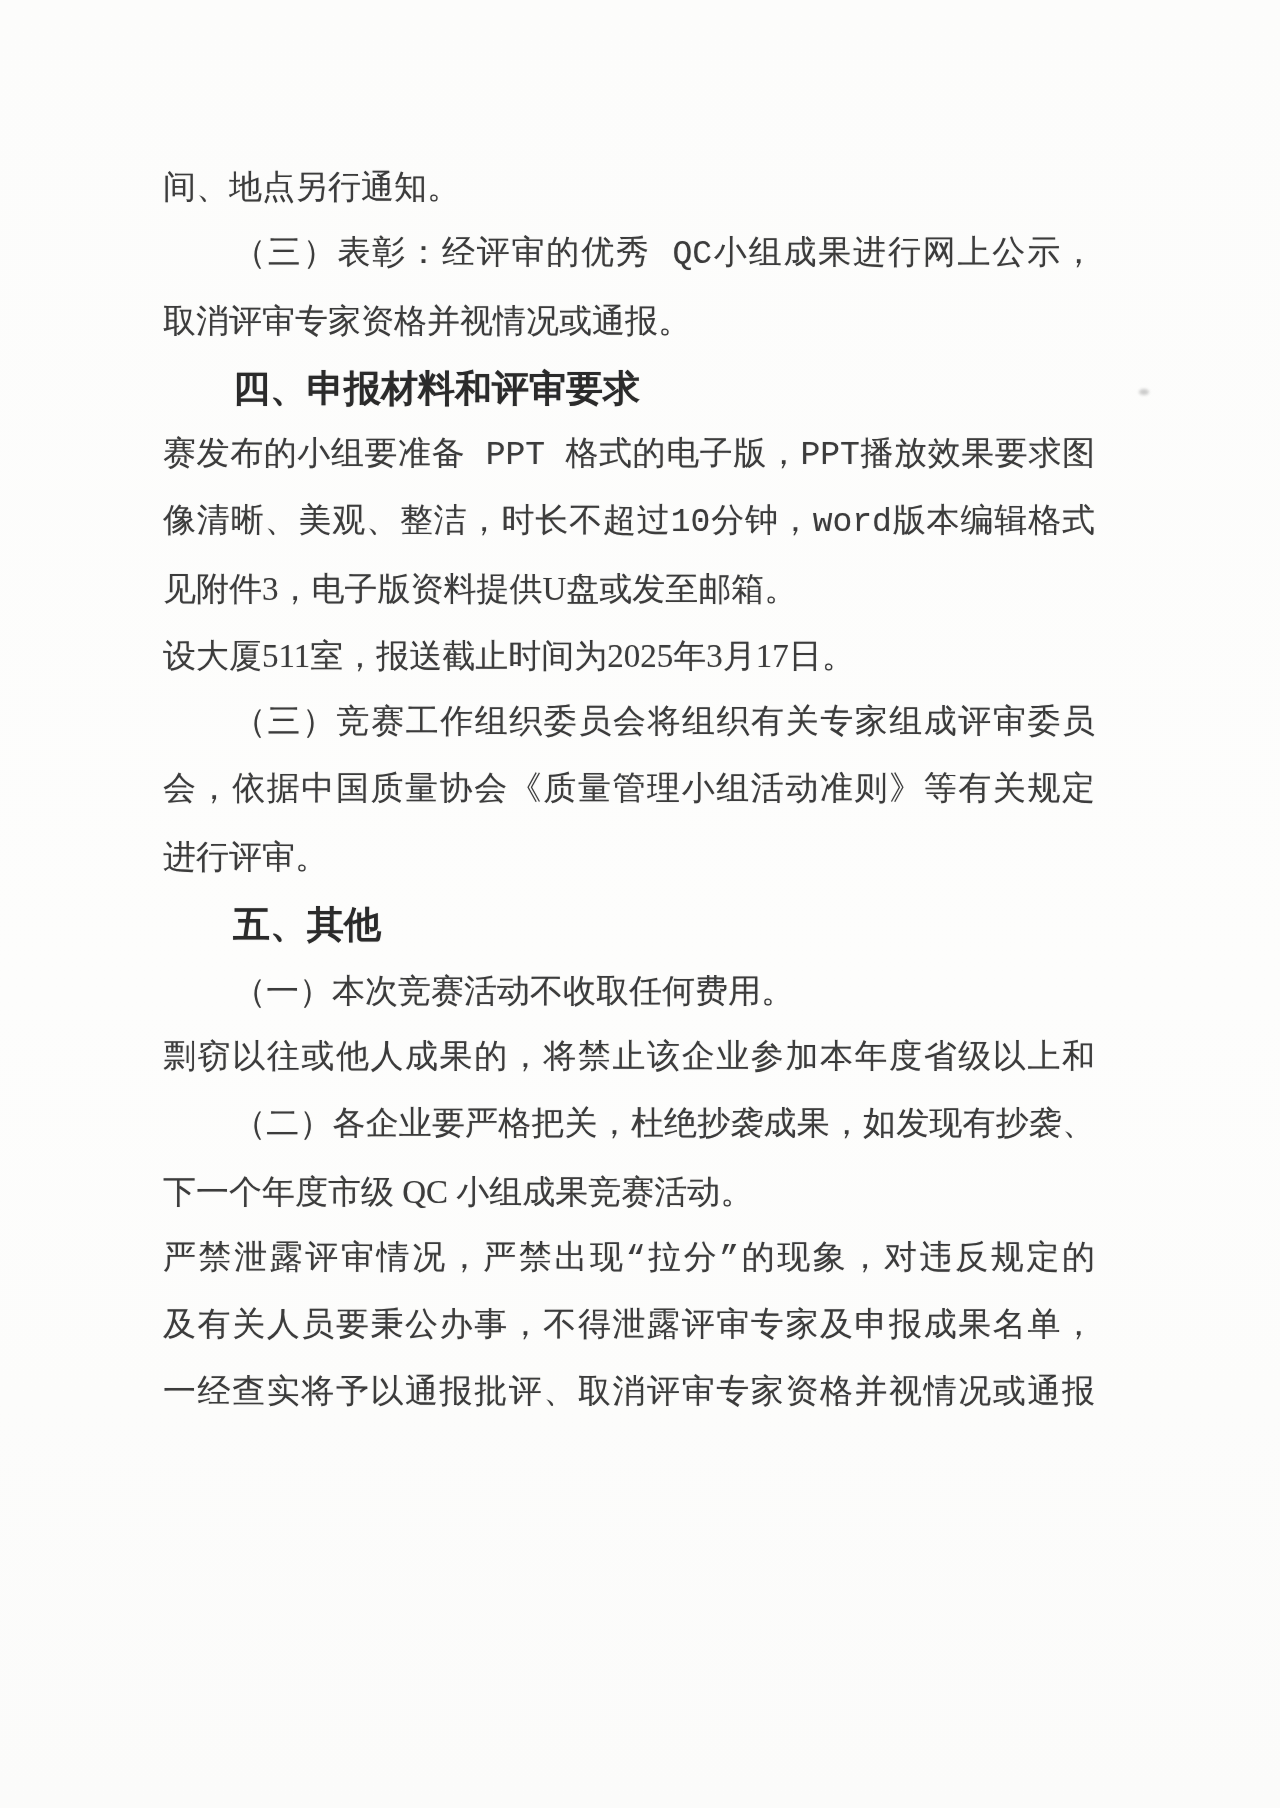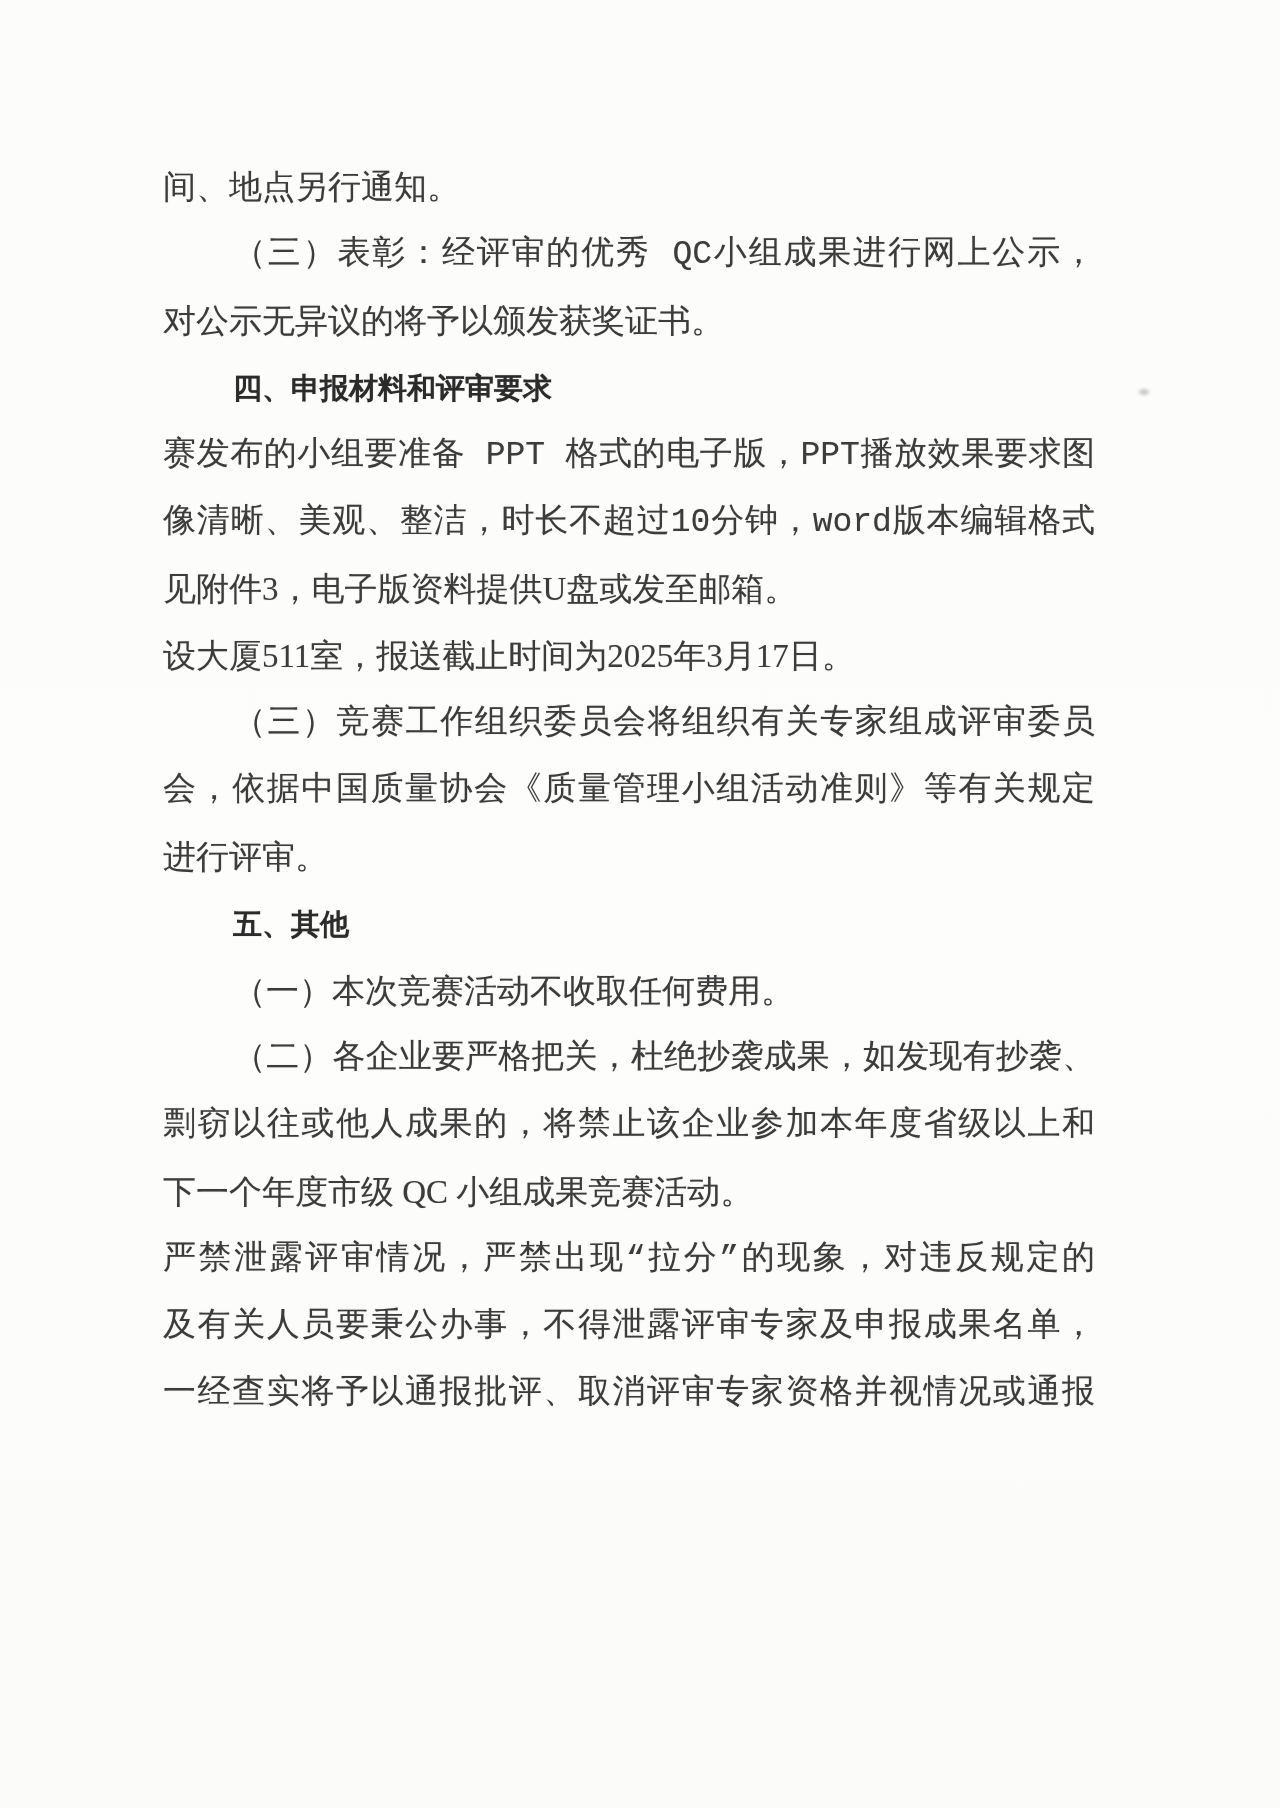--- a/index.html
+++ b/index.html
@@ -27,52 +27,52 @@
     line-height: 67px;
     text-align: justify;
     text-align-last: left;
     overflow: hidden;
   }
   .ln.fill { text-align-last: justify; font-family: Liberation Mono, monospace; }
   .ln.ind { padding-left: 70px; }
   .ln.head {
     font-family: Liberation Serif, serif;
     font-weight: 700;
-    font-size: 29px;
+    font-size: 37px;
     color: #2b2b2b;
     text-shadow: 0 0 1px rgba(40,40,40,0.45);
   }
   .speck {
     position: absolute;
     left: 1139px; top: 389px;
     width: 10px; height: 6px;
     border-radius: 50%;
     background: rgba(140,140,140,0.45);
     filter: blur(1.5px);
   }
 </style>
 </head>
 <body>
 
 <div class="page">
   <div class="doc">
     <div class="ln">间、地点另行通知。</div>
     <div class="ln ind fill">（三）表彰：经评审的优秀 QC小组成果进行网上公示，</div>
-    <div class="ln">对公示无异议的将予以颁发获奖证书。</div>
+    <div class="ln">取消评审专家资格并视情况或通报。</div>
     <div class="ln ind head">四、申报材料和评审要求</div>
     <div class="ln fill">赛发布的小组要准备 PPT 格式的电子版，PPT播放效果要求图</div>
     <div class="ln fill">像清晰、美观、整洁，时长不超过10分钟，word版本编辑格式</div>
     <div class="ln">见附件3，电子版资料提供U盘或发至邮箱。</div>
     <div class="ln">设大厦511室，报送截止时间为2025年3月17日。</div>
     <div class="ln ind fill">（三）竞赛工作组织委员会将组织有关专家组成评审委员</div>
     <div class="ln fill">会，依据中国质量协会《质量管理小组活动准则》等有关规定</div>
     <div class="ln">进行评审。</div>
     <div class="ln ind head">五、其他</div>
     <div class="ln ind">（一）本次竞赛活动不收取任何费用。</div>
+    <div class="ln fill">剽窃以往或他人成果的，将禁止该企业参加本年度省级以上和</div>
     <div class="ln ind fill">（二）各企业要严格把关，杜绝抄袭成果，如发现有抄袭、</div>
-    <div class="ln fill">剽窃以往或他人成果的，将禁止该企业参加本年度省级以上和</div>
     <div class="ln">下一个年度市级 QC 小组成果竞赛活动。</div>
     <div class="ln fill">严禁泄露评审情况，严禁出现“拉分”的现象，对违反规定的</div>
     <div class="ln fill">及有关人员要秉公办事，不得泄露评审专家及申报成果名单，</div>
     <div class="ln fill">一经查实将予以通报批评、取消评审专家资格并视情况或通报</div>
   </div>
   <div class="speck"></div>
 </div>
 
 </body></html>

